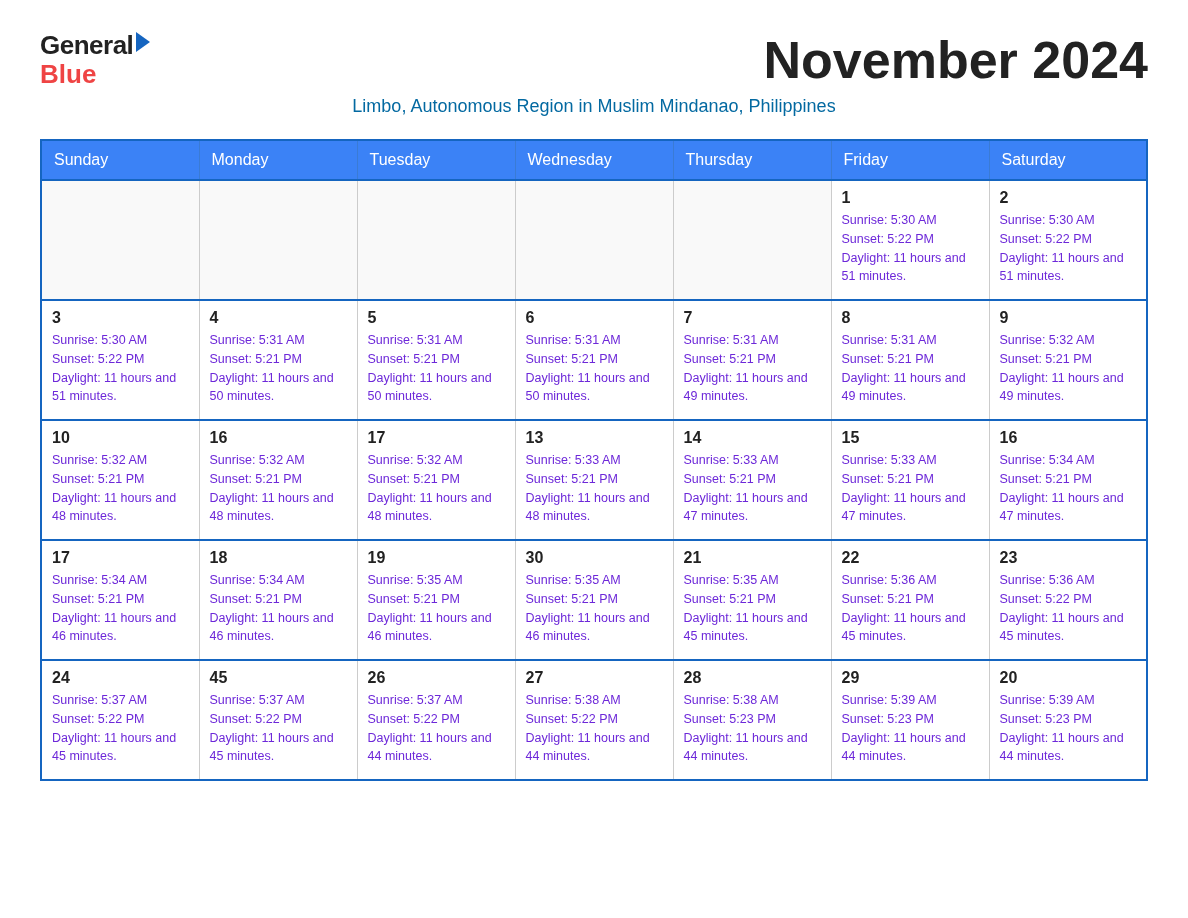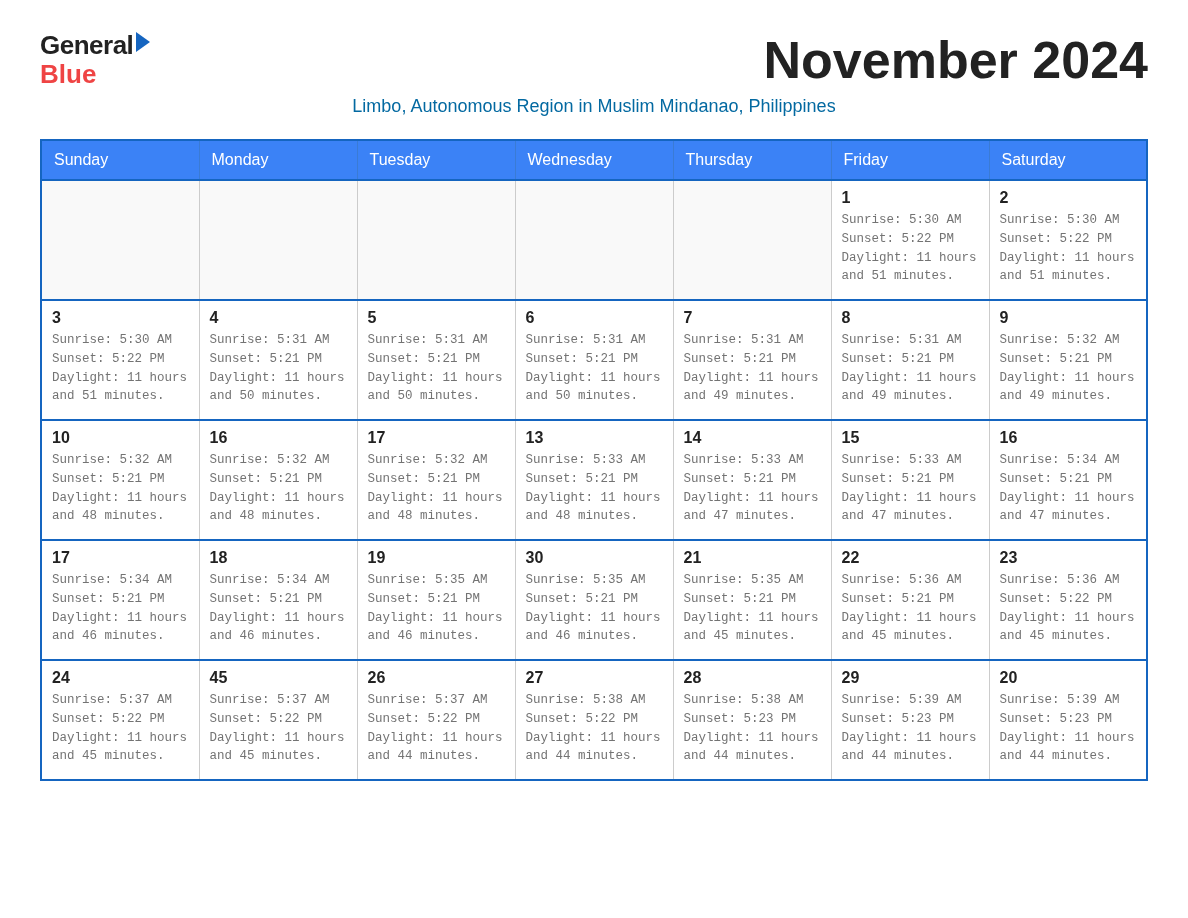--- a/index.html
+++ b/index.html
@@ -89,23 +89,22 @@
       border-right: none;
     }
     .day-number {
       font-size: 16px;
       font-weight: bold;
       color: #222;
       margin-bottom: 4px;
     }
     .day-info {
       font-size: 12.5px;
-      color: #737373;
+      color: #6d28d9;
       line-height: 1.5;
-      font-family: Liberation Mono, monospace;
     }
     .empty-cell {
       background: #f9f9f9;
     }
   </style>
 </head>
 <body>
 
 <div class="header-area">
   <div class="logo">

